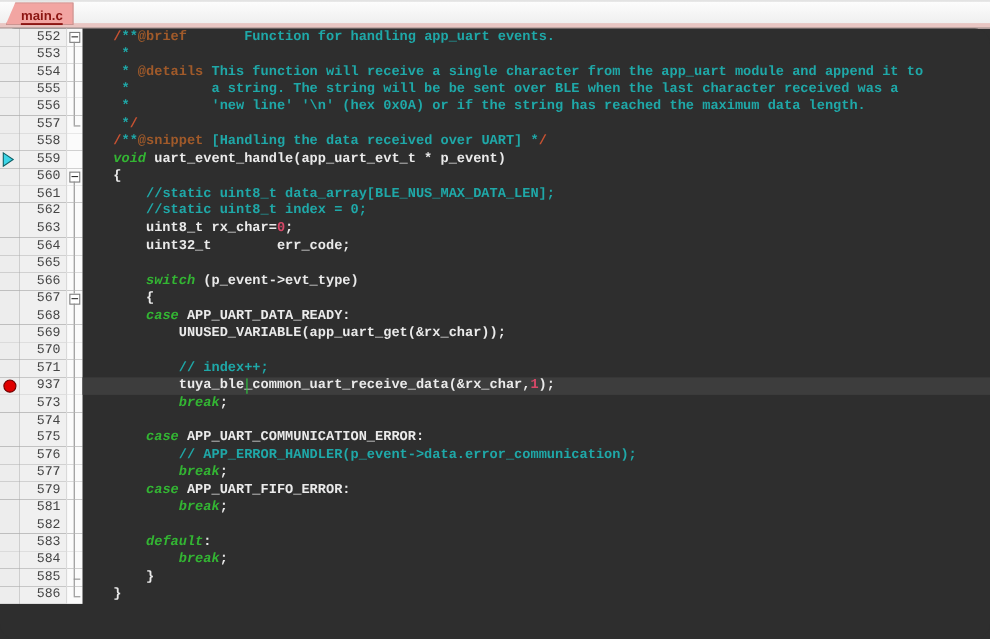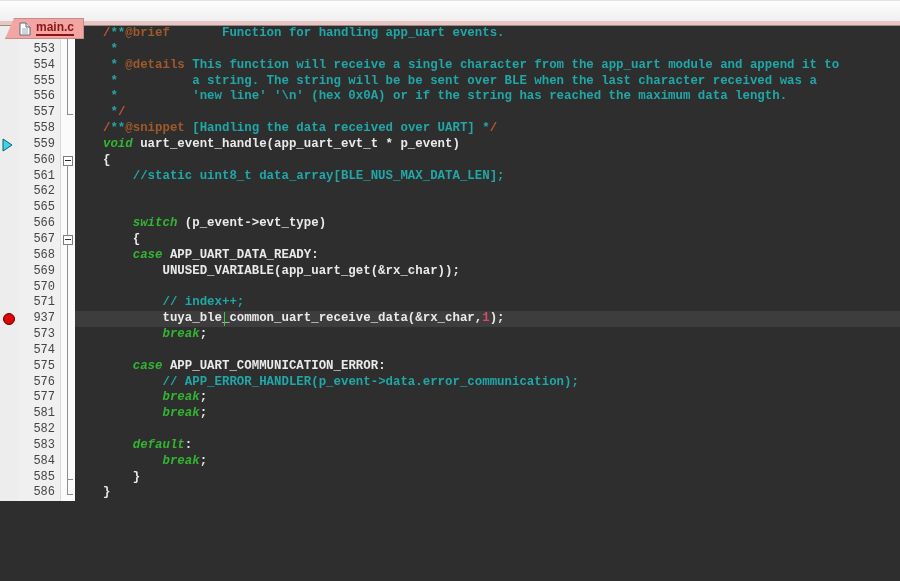--- a/index.html
+++ b/index.html
@@ -3,24 +3,24 @@
 <meta charset="utf-8">
 <style>
   html,body{margin:0;padding:0;background:#888;}
   .screen{width:900px;height:581px;overflow:hidden;position:relative;background:var(--code_bg,#2e2e2e);
           font-family:"Liberation Sans",sans-serif;}
   
   .tabbar{position:relative;height:26px;background:linear-gradient(#fdfdfd,#ececec);
           border-top:1px solid #e3e3e3;box-sizing:border-box;}
   .tabstrip{position:absolute;left:0;right:0;bottom:0;height:4px;background:var(--accent_tab_strip,#e9c6c3);
             border-bottom:1px solid #9a8a88;}
-  .tab{position:absolute;left:5px;top:17px;height:21px;display:flex;align-items:center;gap:5px;
+  .tab{position:absolute;left:5px;top:1px;height:21px;display:flex;align-items:center;gap:5px;
        padding:0 10px 0 14px;background:var(--accent_tab,#f2a5a2);
        clip-path:polygon(9px 0,100% 0,100% 100%,0 100%);
-       box-shadow:inset 0 0 0 1px #c08f8c;z-index:2;}
+       box-shadow:inset 0 0 0 1px #c08f8c;z-index:2;flex-direction:column;}
   .tablabel{font-size:12px;font-weight:bold;color:#8b1512;border-bottom:2px solid #8b1512;line-height:13px;}
   
   .editor{position:absolute;top:26px;left:0;right:0;bottom:0;background:var(--code_bg,#2e2e2e);border-radius:14px;}
   .row{display:flex;height:15.857px;}
   .margin{width:18px;background:#ededed;position:relative;flex:none;}
   .lnum{width:37px;flex:none;background:#f0f0f0;color:#454545;font:12px "Liberation Mono",monospace;
         text-align:right;padding-right:5px;line-height:15.857px;box-sizing:content-box;}
   .foldcol{position:relative;width:14px;flex:none;background:#fbfbfb;border-left:1px solid #d9d9d9;}
   .fv{position:absolute;left:6px;width:1px;background:#8f8f8f;}
   .fv.full{top:0;bottom:0}.fv.below{top:12px;bottom:0}.fv.above{top:0;height:3px}.fv.top{top:0;height:9px}
@@ -143,21 +143,37 @@
           <span class="fv full"></span>
         </div>
         <div class="codeln"><span class="seg-w">    </span><span class="seg-t">//static uint8_t data_array[BLE_NUS_MAX_DATA_LEN];</span></div>
       </div>
       <div class="row">
         <div class="margin"></div>
         <div class="lnum">562</div>
         <div class="foldcol">
           <span class="fv full"></span>
         </div>
-        <div class="codeln"><span class="seg-w">    </span></div>
+        <div class="codeln"><span class="seg-w">    </span><span class="seg-t">//static uint8_t index = 0;</span></div>
+      </div>
+      <div class="row">
+        <div class="margin"></div>
+        <div class="lnum">563</div>
+        <div class="foldcol">
+          <span class="fv full"></span>
+        </div>
+        <div class="codeln"><span class="seg-w">    uint8_t rx_char=</span><span class="seg-n">0</span><span class="seg-w">;</span></div>
+      </div>
+      <div class="row">
+        <div class="margin"></div>
+        <div class="lnum">564</div>
+        <div class="foldcol">
+          <span class="fv full"></span>
+        </div>
+        <div class="codeln"><span class="seg-w">    uint32_t        err_code;</span></div>
       </div>
       <div class="row">
         <div class="margin"></div>
         <div class="lnum">565</div>
         <div class="foldcol">
           <span class="fv full"></span>
         </div>
         <div class="codeln"></div>
       </div>
       <div class="row">
@@ -257,20 +273,28 @@
       <div class="row">
         <div class="margin"></div>
         <div class="lnum">577</div>
         <div class="foldcol">
           <span class="fv full"></span>
         </div>
         <div class="codeln"><span class="seg-w">        </span><span class="seg-k">break</span><span class="seg-w">;</span></div>
       </div>
       <div class="row">
         <div class="margin"></div>
+        <div class="lnum">579</div>
+        <div class="foldcol">
+          <span class="fv full"></span>
+        </div>
+        <div class="codeln"><span class="seg-w">    </span><span class="seg-k">case</span><span class="seg-w"> APP_UART_FIFO_ERROR:</span></div>
+      </div>
+      <div class="row">
+        <div class="margin"></div>
         <div class="lnum">581</div>
         <div class="foldcol">
           <span class="fv full"></span>
         </div>
         <div class="codeln"><span class="seg-w">        </span><span class="seg-k">break</span><span class="seg-w">;</span></div>
       </div>
       <div class="row">
         <div class="margin"></div>
         <div class="lnum">582</div>
         <div class="foldcol">

